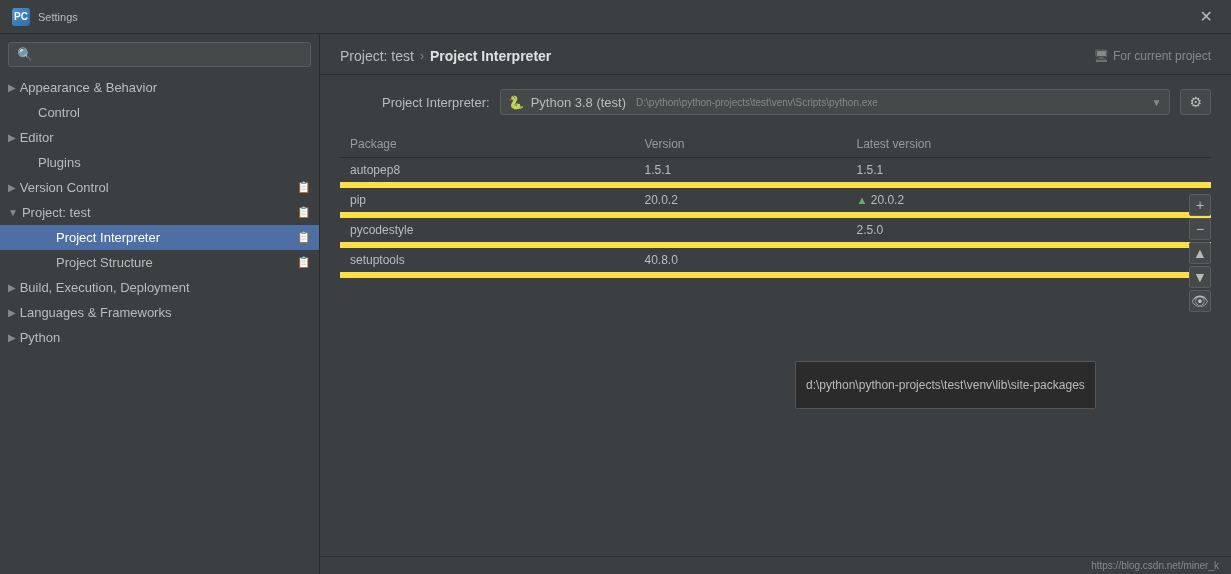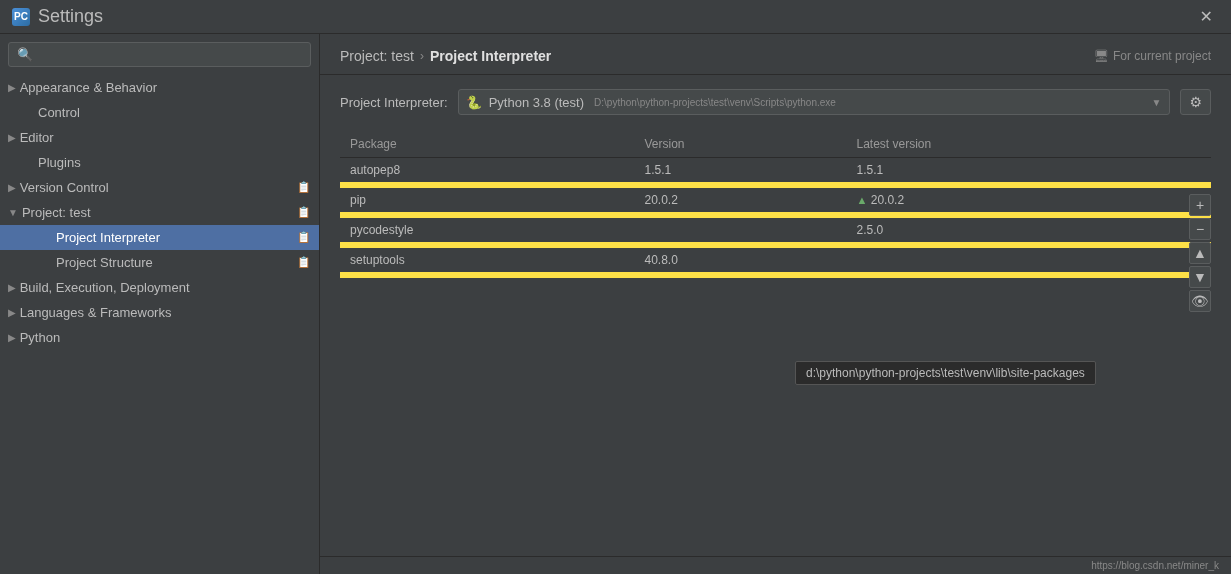--- a/index.html
+++ b/index.html
@@ -38,21 +38,21 @@
       background: linear-gradient(135deg, #4a90d9, #2d6da3);
       border-radius: 3px;
       display: flex; align-items: center; justify-content: center;
       color: white;
       font-size: 10px;
       font-weight: bold;
     }
 
     .title-bar-title {
       color: #bbbbbb;
-      font-size: 18px;
+      font-size: 11px;
       flex: 1;
     }
 
     .title-bar-close {
       color: #bbbbbb;
       font-size: 16px;
       cursor: pointer;
       padding: 2px 6px;
     }
 
@@ -176,20 +176,21 @@
       overflow-y: auto;
       display: flex;
       flex-direction: column;
     }
 
     .interpreter-row {
       display: flex;
       align-items: center;
       margin-bottom: 16px;
       gap: 10px;
+      margin-left: 42px;
     }
 
     .interpreter-label {
       color: #bbbbbb;
       font-size: 13px;
       white-space: nowrap;
     }
 
     .interpreter-select {
       flex: 1;
@@ -260,21 +261,21 @@
     .version-up {
       color: #6aaa6a;
       font-size: 11px;
     }
 
     .tooltip-box {
       position: absolute;
       background: #2b2b2b;
       border: 1px solid #555;
       color: #bbbbbb;
-      padding: 4px 10px;
+      padding: 16px 10px;
       font-size: 12px;
       border-radius: 2px;
       white-space: nowrap;
       margin-top: 2px;
       z-index: 10;
       top: 228px;
       left: 455px;
     }
 
     

